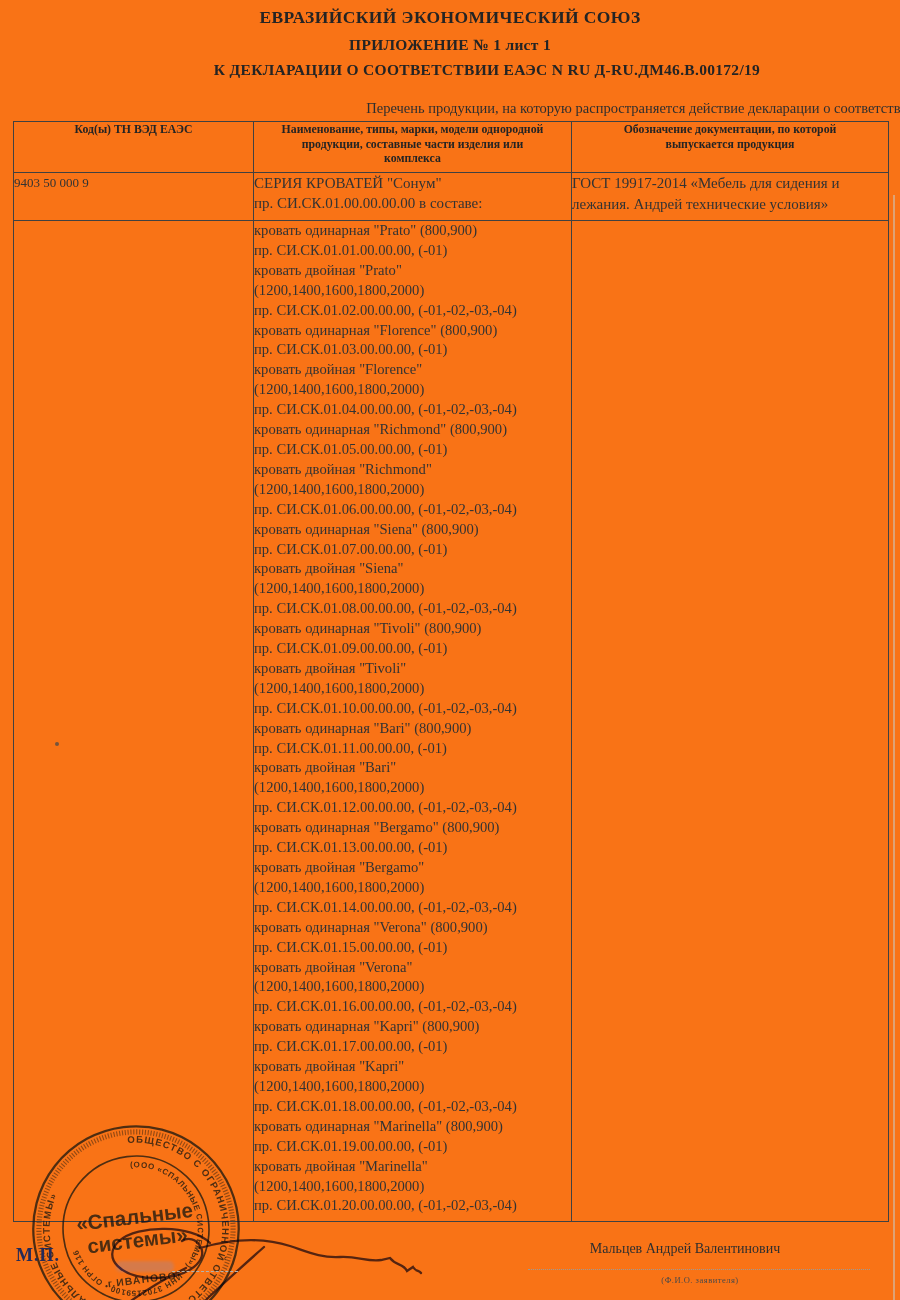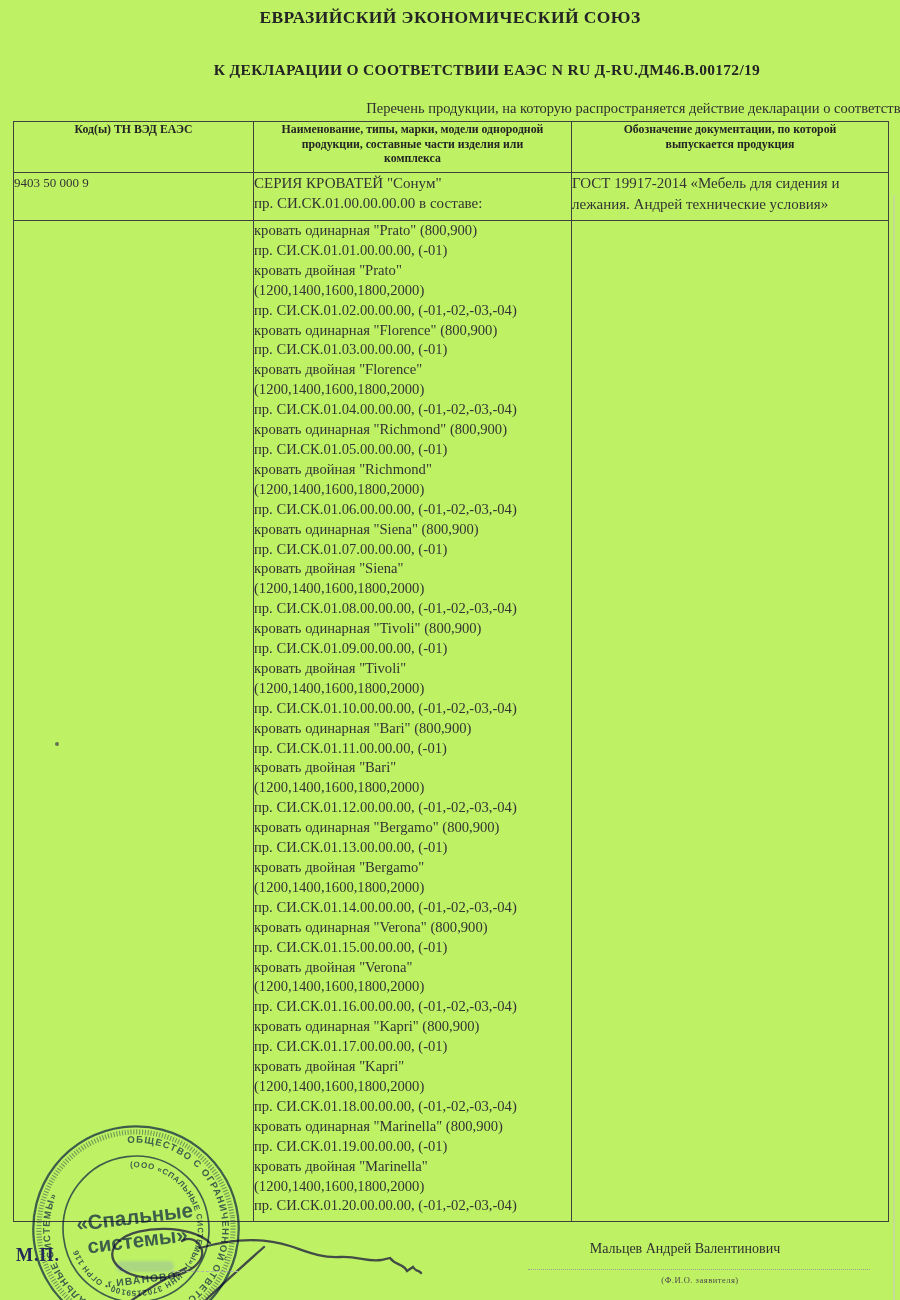--- a/index.html
+++ b/index.html
@@ -1,19 +1,19 @@
 <!DOCTYPE html>
 <html><head>
 <meta charset="utf-8">
 <style>
   html,body{margin:0;padding:0;}
   .page{
     position:relative;
     width:900px;height:1300px;
-    background:#bef264;
+    background:#f97316;
     overflow:hidden;
     font-family:"Liberation Serif", serif;
     color:#333;
   }
   
   .title1{position:absolute;top:7px;left:0;width:100%;text-align:center;
     font-size:17.5px;font-weight:bold;color:#242424;letter-spacing:.4px;}
   .title2{position:absolute;top:36px;left:0;width:100%;text-align:center;
     font-size:15.5px;font-weight:bold;color:#242424;letter-spacing:.3px;}
   .title3{position:absolute;top:61px;left:0;width:100%;text-align:center;
@@ -60,20 +60,21 @@
     background:#4a4a4a;opacity:.75;}
   .edge-line{position:absolute;left:893px;top:195px;width:2px;height:1105px;
     background:#c8c8c3;opacity:.55;}
 </style>
 </head>
 <body>
 
 <div class="page">
 
   <div class="title1">ЕВРАЗИЙСКИЙ ЭКОНОМИЧЕСКИЙ СОЮЗ</div>
+  <div class="title2">ПРИЛОЖЕНИЕ № 1 лист 1</div>
   <div class="title3">К ДЕКЛАРАЦИИ О СООТВЕТСТВИИ ЕАЭС N RU Д-RU.ДМ46.В.00172/19</div>
   <div class="subtitle">Перечень продукции, на которую распространяется действие декларации о соответствии</div>
 
   <table class="decl">
     <colgroup>
         <col style="width:240px">
         <col style="width:318px">
         <col style="width:317px">
       </colgroup>
     <tbody>

